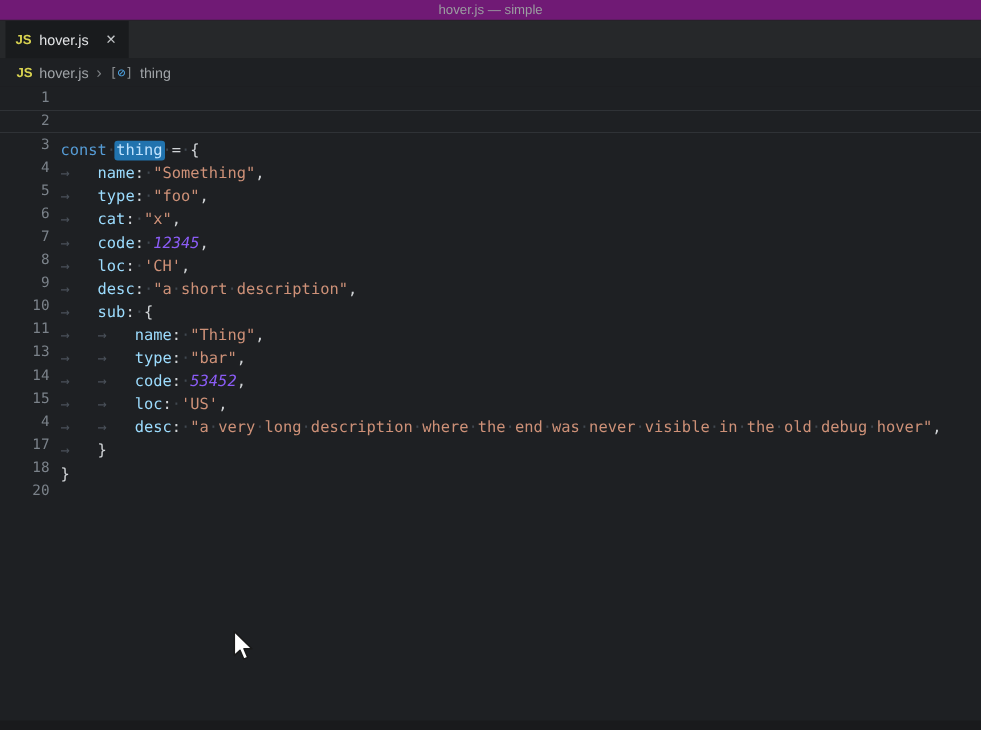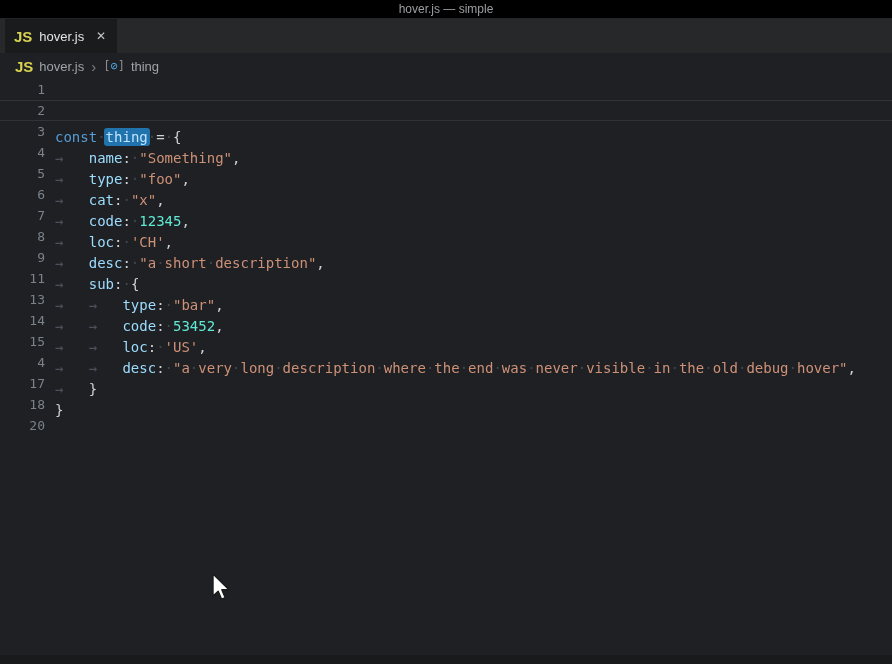--- a/index.html
+++ b/index.html
@@ -3,33 +3,33 @@
 <meta charset="utf-8">
 <style>
   * { margin:0; padding:0; box-sizing:border-box; }
   html,body { width:892px; height:664px; overflow:hidden; }
   body { background:#1e2023; font-family:"Liberation Sans", sans-serif; position:relative; }
 
   .window { position:absolute; inset:0; display:flex; flex-direction:column; }
 
   
   .titlebar {
-    height:19px; background:#000000; flex:none;
+    height:19px; background:#701a75; flex:none;
     display:flex; align-items:center; justify-content:center;
     border-bottom:1px solid #222425;
   }
   .titlebar span { color:#9b9ea1; font-size:12px; }
 
   
   .tabstrip { height:34px; background:#26282a; flex:none; display:flex; align-items:stretch; }
   .tab {
     margin-left:5px; width:112px; background:#191b1d;
     display:flex; align-items:center; padding:0 9px; gap:7px;
   }
-  .jsicon { color:#d8d250; font-weight:700; font-size:15px; font-family:"Liberation Sans",sans-serif; flex:none; }
+  .jsicon { color:#d8d250; font-weight:700; font-size:12px; font-family:"Liberation Sans",sans-serif; flex:none; }
   .tablabel { color:#e2e4e6; font-size:13px; flex:1 1 auto; }
   .tabclose { color:#c3c6c8; font-size:12px; flex:none; cursor:default; padding:1px 2px; }
 
   
   .breadcrumb {
     height:26px; background:#1e2023; flex:none;
     display:flex; align-items:center; padding-left:15px; gap:6px;
   }
   .crumb { color:#9fa3a7; font-size:13px; }
   .chev { color:#7d8184; font-size:15px; line-height:1; margin:0 1px; }
@@ -40,21 +40,21 @@
   
   .editor { flex:1 1 auto; background:#1e2023; font-family:"DejaVu Sans Mono",monospace; font-size:14px; position:relative; }
   .row { display:flex; height:21px; line-height:21px; }
   .row.cur { box-shadow: inset 0 1px 0 #2f3236, inset 0 -1px 0 #2f3236; }
   .gutter { flex:none; width:45px; text-align:right; color:#7b828a; font-size:13px; }
   .code { flex:1 1 auto; padding-left:10px; white-space:pre; color:#d0d3d6;margin-top:27px; }
 
   .tk-kw    { color:#569cd6; }
   .tk-prop  { color:#9cdcfe; }
   .tk-str   { color:#ce9178; }
-  .tk-num   { color:#5eead4; }
+  .tk-num   { color:#8b5cf6;font-style:italic; }
   .tk-punct { color:#d0d3d6; }
   .tk-ws    { color:#40474f; }
   .tk-tab   { color:#4a515a; display:inline-block; width:4ch; }
   .tk-hlvar { color:#bfe3ff; background:#2173ae; border-radius:3px; padding:1px 2px; margin:-1px -2px; }
 
   .bottomstrip { position:absolute; left:0; right:0; bottom:0; height:9px; background:#191a1c; }
 
   .cursor { position:absolute; left:207px; top:571px; pointer-events:none; }
 </style>
 </head>
@@ -114,20 +114,24 @@
         </div>
         <div class="row">
           <div class="gutter">8</div>
           <div class="code"><span class="tk-tab">→</span><span class="tk-prop">desc</span><span class="tk-punct">:</span><span class="tk-ws">·</span><span class="tk-str">"a</span><span class="tk-ws">·</span><span class="tk-str">short</span><span class="tk-ws">·</span><span class="tk-str">description"</span><span class="tk-punct">,</span></div>
         </div>
         <div class="row">
           <div class="gutter">9</div>
           <div class="code"><span class="tk-tab">→</span><span class="tk-prop">sub</span><span class="tk-punct">:</span><span class="tk-ws">·</span><span class="tk-punct">{</span></div>
         </div>
         <div class="row">
+          <div class="gutter">10</div>
+          <div class="code"><span class="tk-tab">→</span><span class="tk-tab">→</span><span class="tk-prop">name</span><span class="tk-punct">:</span><span class="tk-ws">·</span><span class="tk-str">"Thing"</span><span class="tk-punct">,</span></div>
+        </div>
+        <div class="row">
           <div class="gutter">11</div>
           <div class="code"><span class="tk-tab">→</span><span class="tk-tab">→</span><span class="tk-prop">type</span><span class="tk-punct">:</span><span class="tk-ws">·</span><span class="tk-str">"bar"</span><span class="tk-punct">,</span></div>
         </div>
         <div class="row">
           <div class="gutter">13</div>
           <div class="code"><span class="tk-tab">→</span><span class="tk-tab">→</span><span class="tk-prop">code</span><span class="tk-punct">:</span><span class="tk-ws">·</span><span class="tk-num">53452</span><span class="tk-punct">,</span></div>
         </div>
         <div class="row">
           <div class="gutter">14</div>
           <div class="code"><span class="tk-tab">→</span><span class="tk-tab">→</span><span class="tk-prop">loc</span><span class="tk-punct">:</span><span class="tk-ws">·</span><span class="tk-str">'US'</span><span class="tk-punct">,</span></div>

